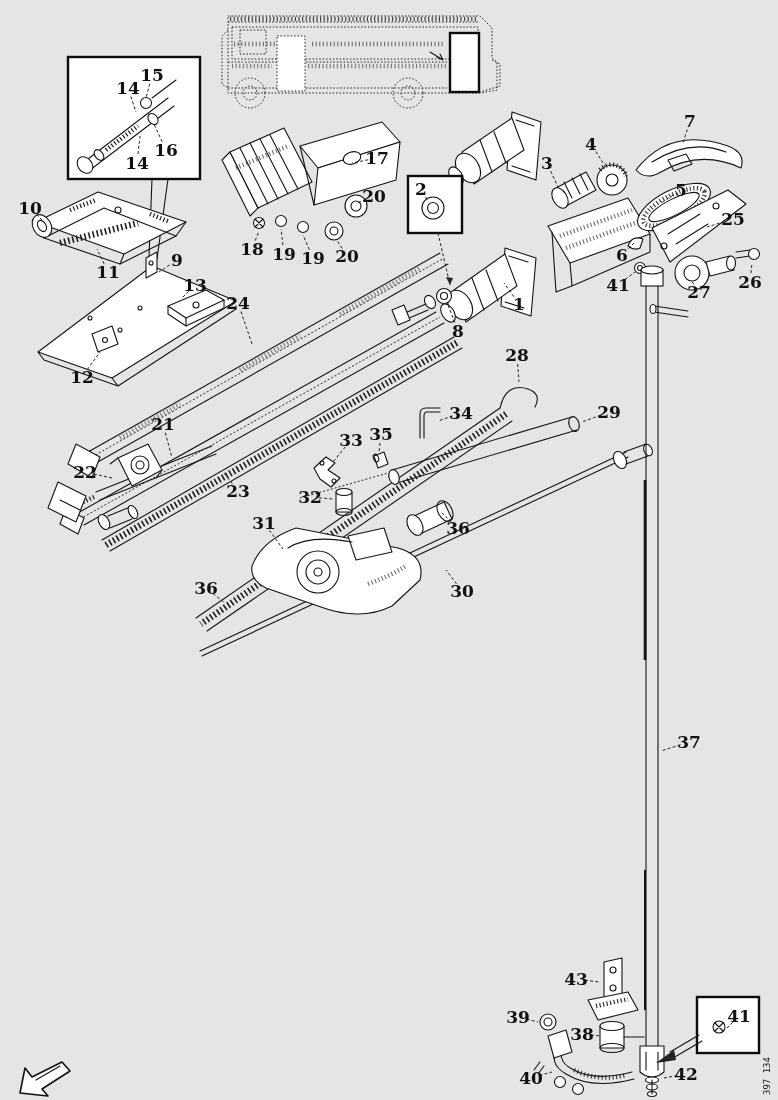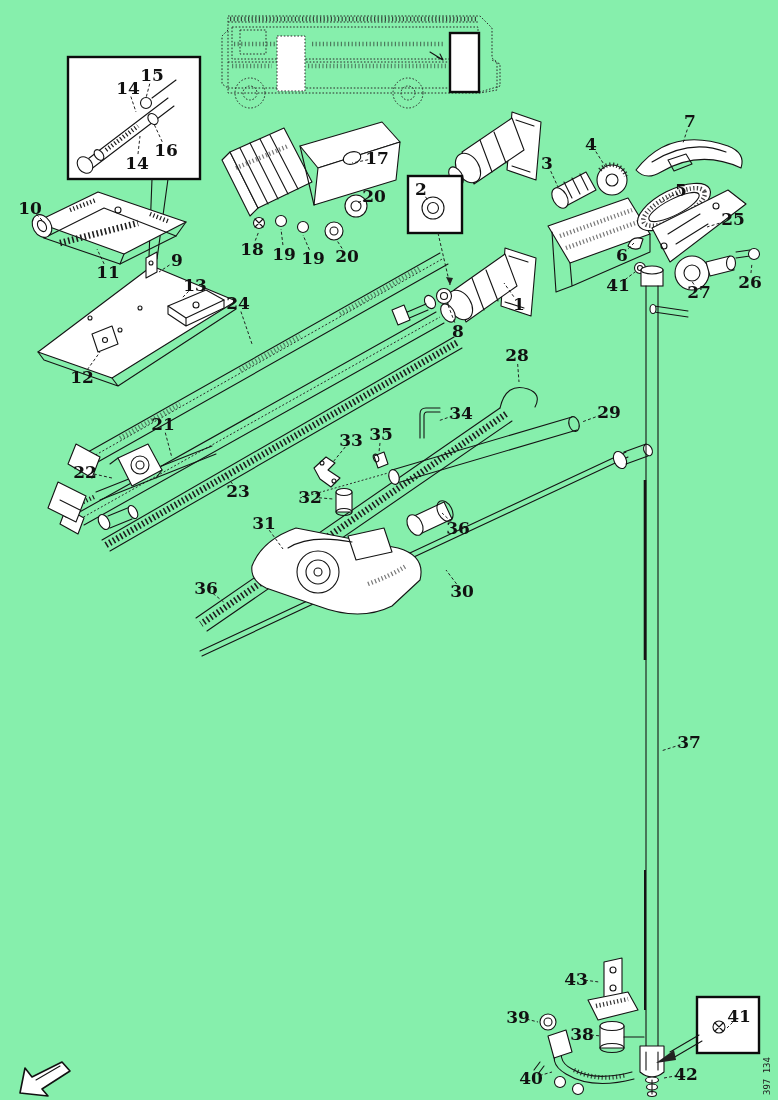--- a/index.html
+++ b/index.html
@@ -1,16 +1,16 @@
 <!DOCTYPE html>
 <html><head>
 <meta charset="utf-8">
 <style>
   html,body{margin:0;padding:0;background:#fff;}
-  .canvas{position:relative;width:778px;height:1100px;background:#86efac;overflow:hidden;
+  .canvas{position:relative;width:778px;height:1100px;background:#e5e5e5;overflow:hidden;
           font-family:"DejaVu Serif","Liberation Serif",serif;}
   svg{position:absolute;left:0;top:0;}
   .ln{fill:none;stroke:#141414;stroke-width:1.1;stroke-linecap:round;stroke-linejoin:round;}
   .fw{fill:#ffffff;stroke:#141414;stroke-width:1.1;stroke-linejoin:round;}
   .dash{fill:none;stroke:#2a2a2a;stroke-width:1;stroke-dasharray:2 2;}
   .stip{fill:none;stroke:#1d1d1d;stroke-width:4.5;stroke-dasharray:1.2 2.4;}
   .stip2{fill:none;stroke:#1d1d1d;stroke-width:6.5;stroke-dasharray:1.6 2.6;}
   .busd{fill:none;stroke:#2b2b2b;stroke-width:1;stroke-dasharray:1.6 1.8;}
   .callout-text{font-family:"DejaVu Serif","Liberation Serif",serif;font-weight:700;
                 font-size:17px;fill:#111;}

